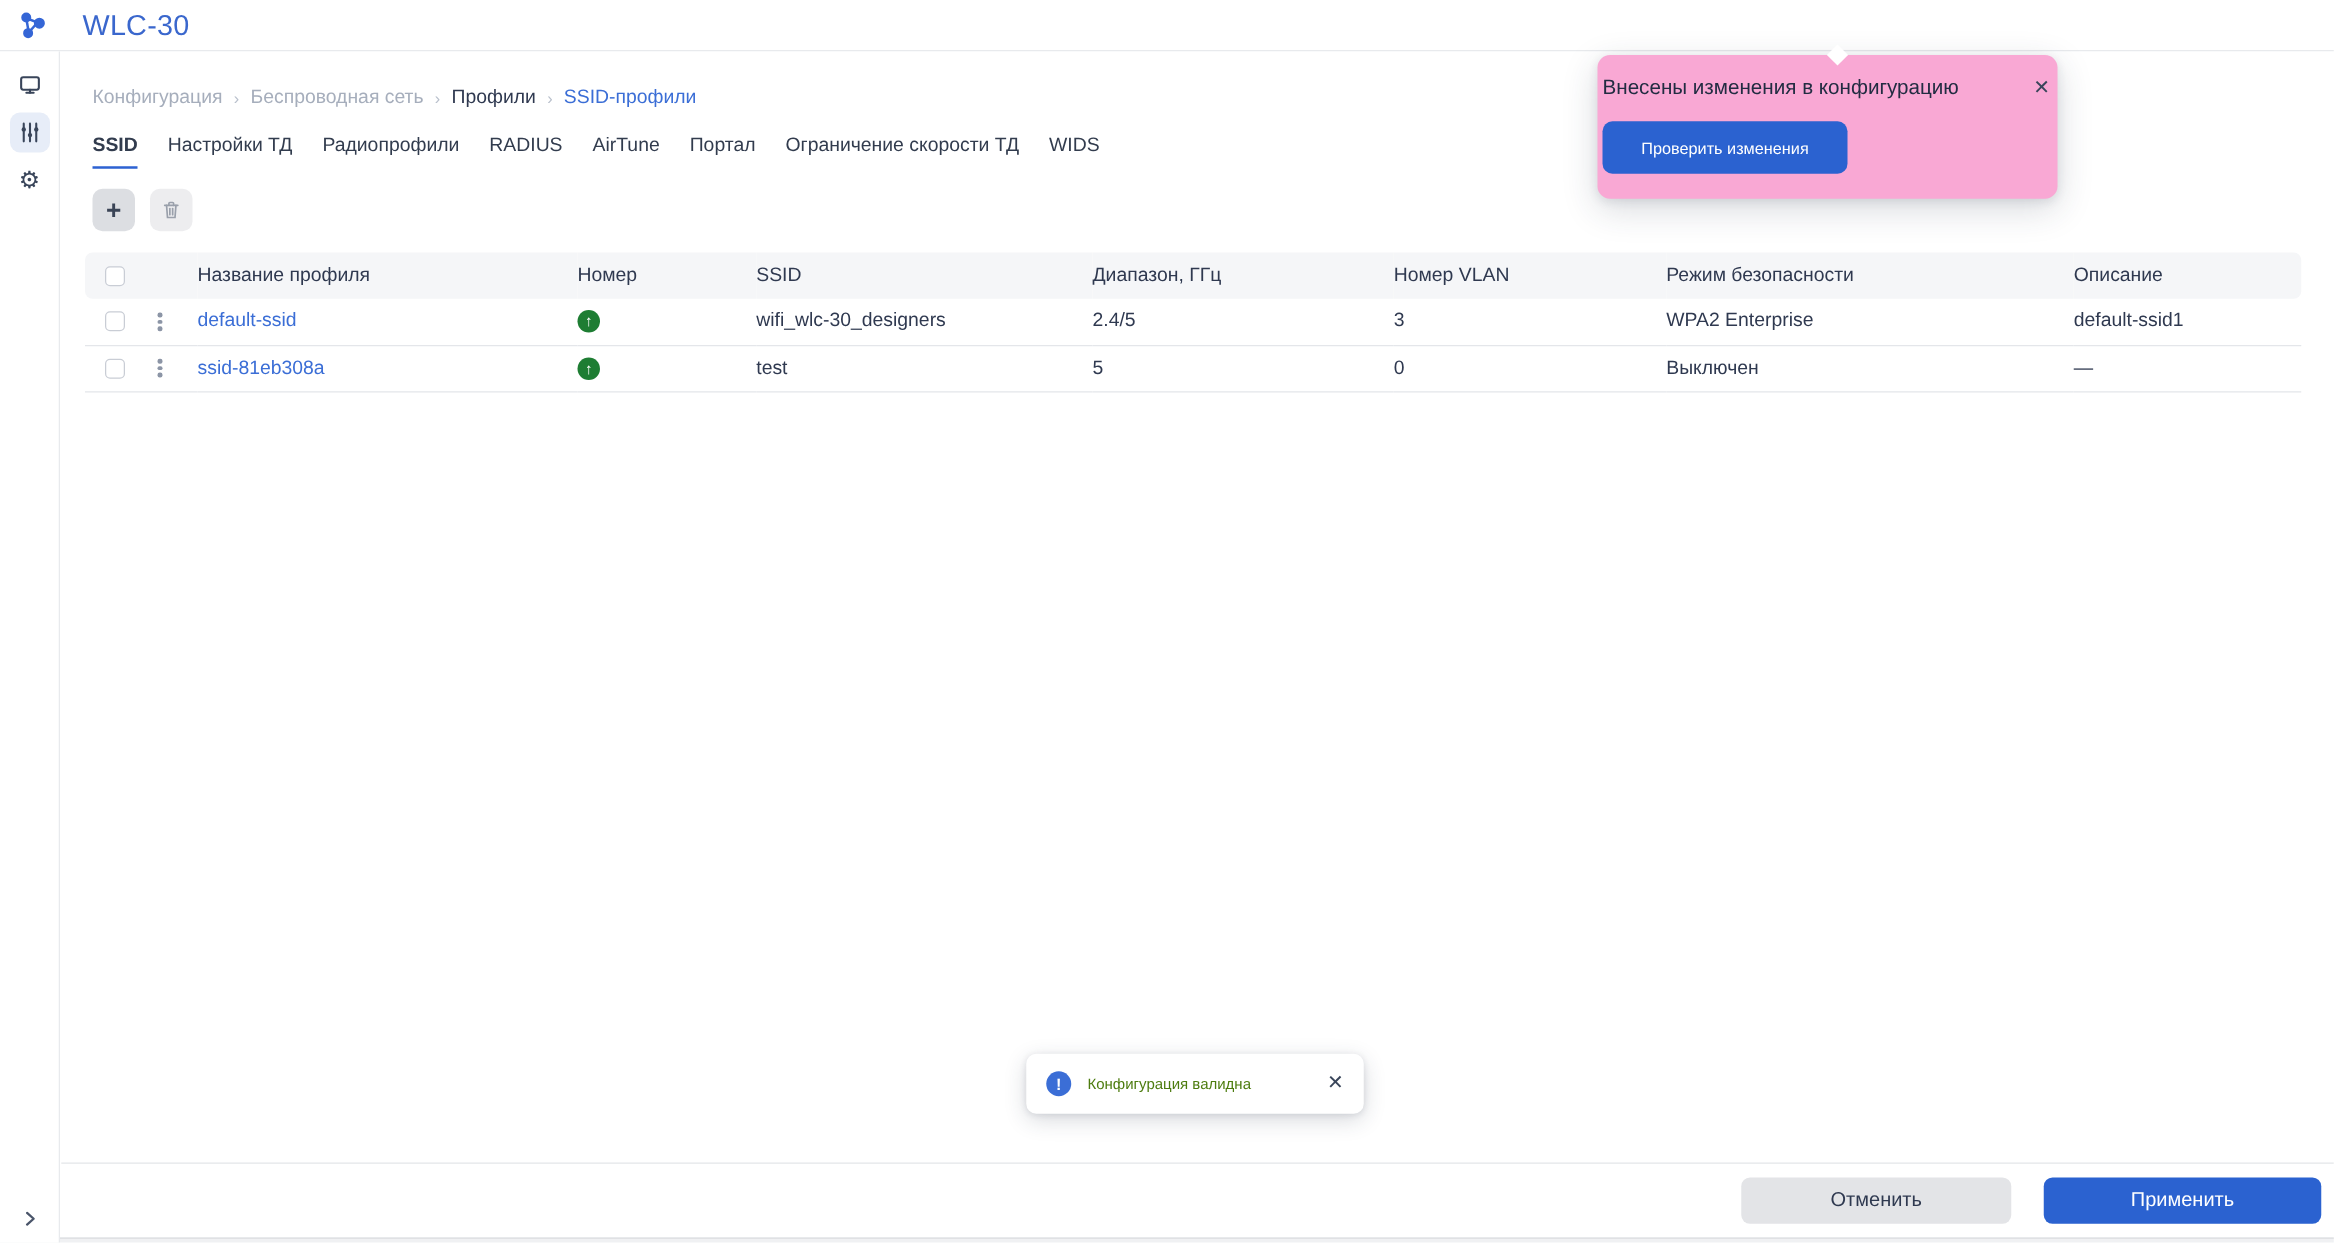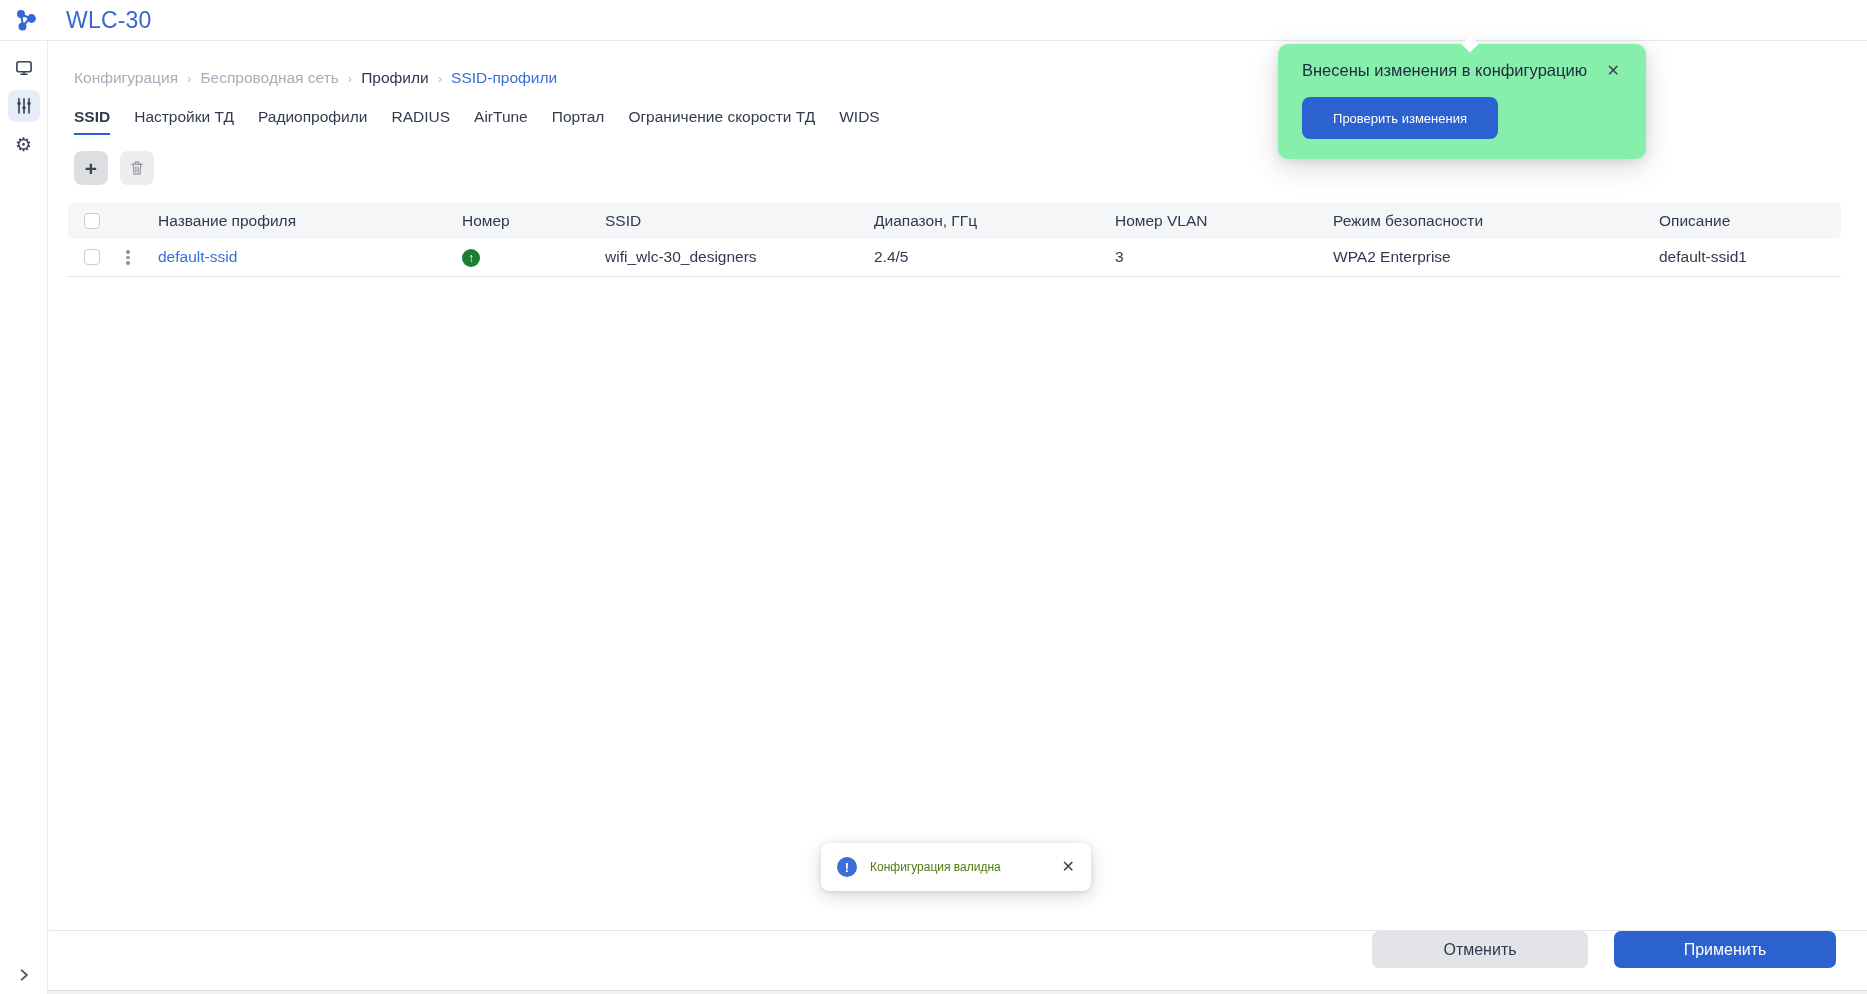--- a/index.html
+++ b/index.html
@@ -63,31 +63,31 @@
   .row-check { appearance:none; -webkit-appearance:none; width:16px; height:16px; border:1.5px solid #c9cdd5;
     border-radius:4px; background:#fff; cursor:pointer; display:block; }
   .kebab { padding-left:18px; background:none; border:none; cursor:pointer; color:#8c95a6; font-size:15px;
     letter-spacing:0; line-height:1; display:flex; flex-direction:column; gap:2px; }
   .kebab i { width:3.5px; height:3.5px; border-radius:50%; background:#8c95a6; }
   .name-link { color:#3b6ed6; text-decoration:none; cursor:pointer;margin-top:36px; }
   .status-up { width:18px; height:18px; border-radius:50%; background:#1e7d33; color:#fff; display:inline-flex;
     align-items:center; justify-content:center; font-size:12px; font-weight:bold; }
   
   .footer { position:absolute; left:49px; right:0; top:930px; height:60px; background:#fff;
-    border-top:1px solid #e4e6e9; display:flex; align-items:flex-start; justify-content:flex-end;
-    padding-right:31px; gap:26px; z-index:10; }
+    border-top:1px solid #e4e6e9; display:flex; align-items:center; justify-content:flex-end;
+    padding-right:10px; gap:26px; z-index:10; }
   .btn { border:none; border-radius:7px; height:37px; font-size:16px; cursor:pointer;
     font-family:"Liberation Sans", sans-serif; }
   .btn-cancel { width:216px; background:#e3e4e7; color:#2f3950; }
   .btn-apply { width:222px; background:#2b62d0; color:#fff; }
   .bottom-strip { position:absolute; left:0; right:0; bottom:0; height:4px; background:#f0f1f3;
     border-top:1px solid #dadcdf; z-index:12; }
   
-  .popup { position:absolute; left:1278px; top:44px; width:368px; background:#86efac; border-radius:10px;
-    box-shadow:0 8px 28px rgba(40,50,70,.18), 0 2px 8px rgba(40,50,70,.10); padding:17px 24px 20px; z-index:30; }
+  .popup { position:absolute; left:1278px; top:44px; width:368px; background:#f9a8d4; border-radius:10px;
+    box-shadow:0 8px 28px rgba(40,50,70,.18), 0 2px 8px rgba(40,50,70,.10); padding:17px 4px 20px; z-index:30; }
   .popup::before { content:""; position:absolute; top:-6px; left:186px; width:12px; height:12px; background:#fff;
     transform:rotate(45deg); }
   .popup-head { display:flex; align-items:flex-start; }
   .popup-title { font-size:16.5px; color:#222c42; flex:1; }
   .x-btn { background:none; border:none; color:#39455a; font-size:16px; cursor:pointer; line-height:1; padding:2px; }
   .popup-action { margin-top:16px; height:42px; width:196px; border:none; border-radius:8px; background:#2b62d0;
     color:#fff; font-size:13px; cursor:pointer; font-family:"Liberation Sans", sans-serif; }
   
   .toast { position:absolute; left:821px; top:843px; width:270px; height:48px; background:#fff; border-radius:8px;
     box-shadow:0 5px 18px rgba(40,50,70,.18), 0 1px 5px rgba(40,50,70,.12); display:flex; align-items:center;
@@ -229,20 +229,39 @@
               </button>
             </td>
           <td><a class="name-link">default-ssid</a></td>
           <td><span class="status-up">↑</span></td>
           <td>wifi_wlc-30_designers</td>
           <td>2.4/5</td>
           <td>3</td>
           <td>WPA2 Enterprise</td>
           <td>default-ssid1</td>
         </tr>
+        <tr>
+          <td class="check-cell">
+              <input type="checkbox" class="row-check" style="">
+            </td>
+          <td>
+              <button class="kebab">
+                <i></i>
+                <i></i>
+                <i></i>
+              </button>
+            </td>
+          <td><a class="name-link">ssid-81eb308a</a></td>
+          <td><span class="status-up">↑</span></td>
+          <td>test</td>
+          <td>5</td>
+          <td>0</td>
+          <td>Выключен</td>
+          <td>—</td>
+        </tr>
       </tbody>
     </table>
   </div>
 </div>
 
 <div class="popup">
   <div class="popup-head">
     <span class="popup-title">Внесены изменения в конфигурацию</span>
     <button class="x-btn">✕</button>
   </div>

